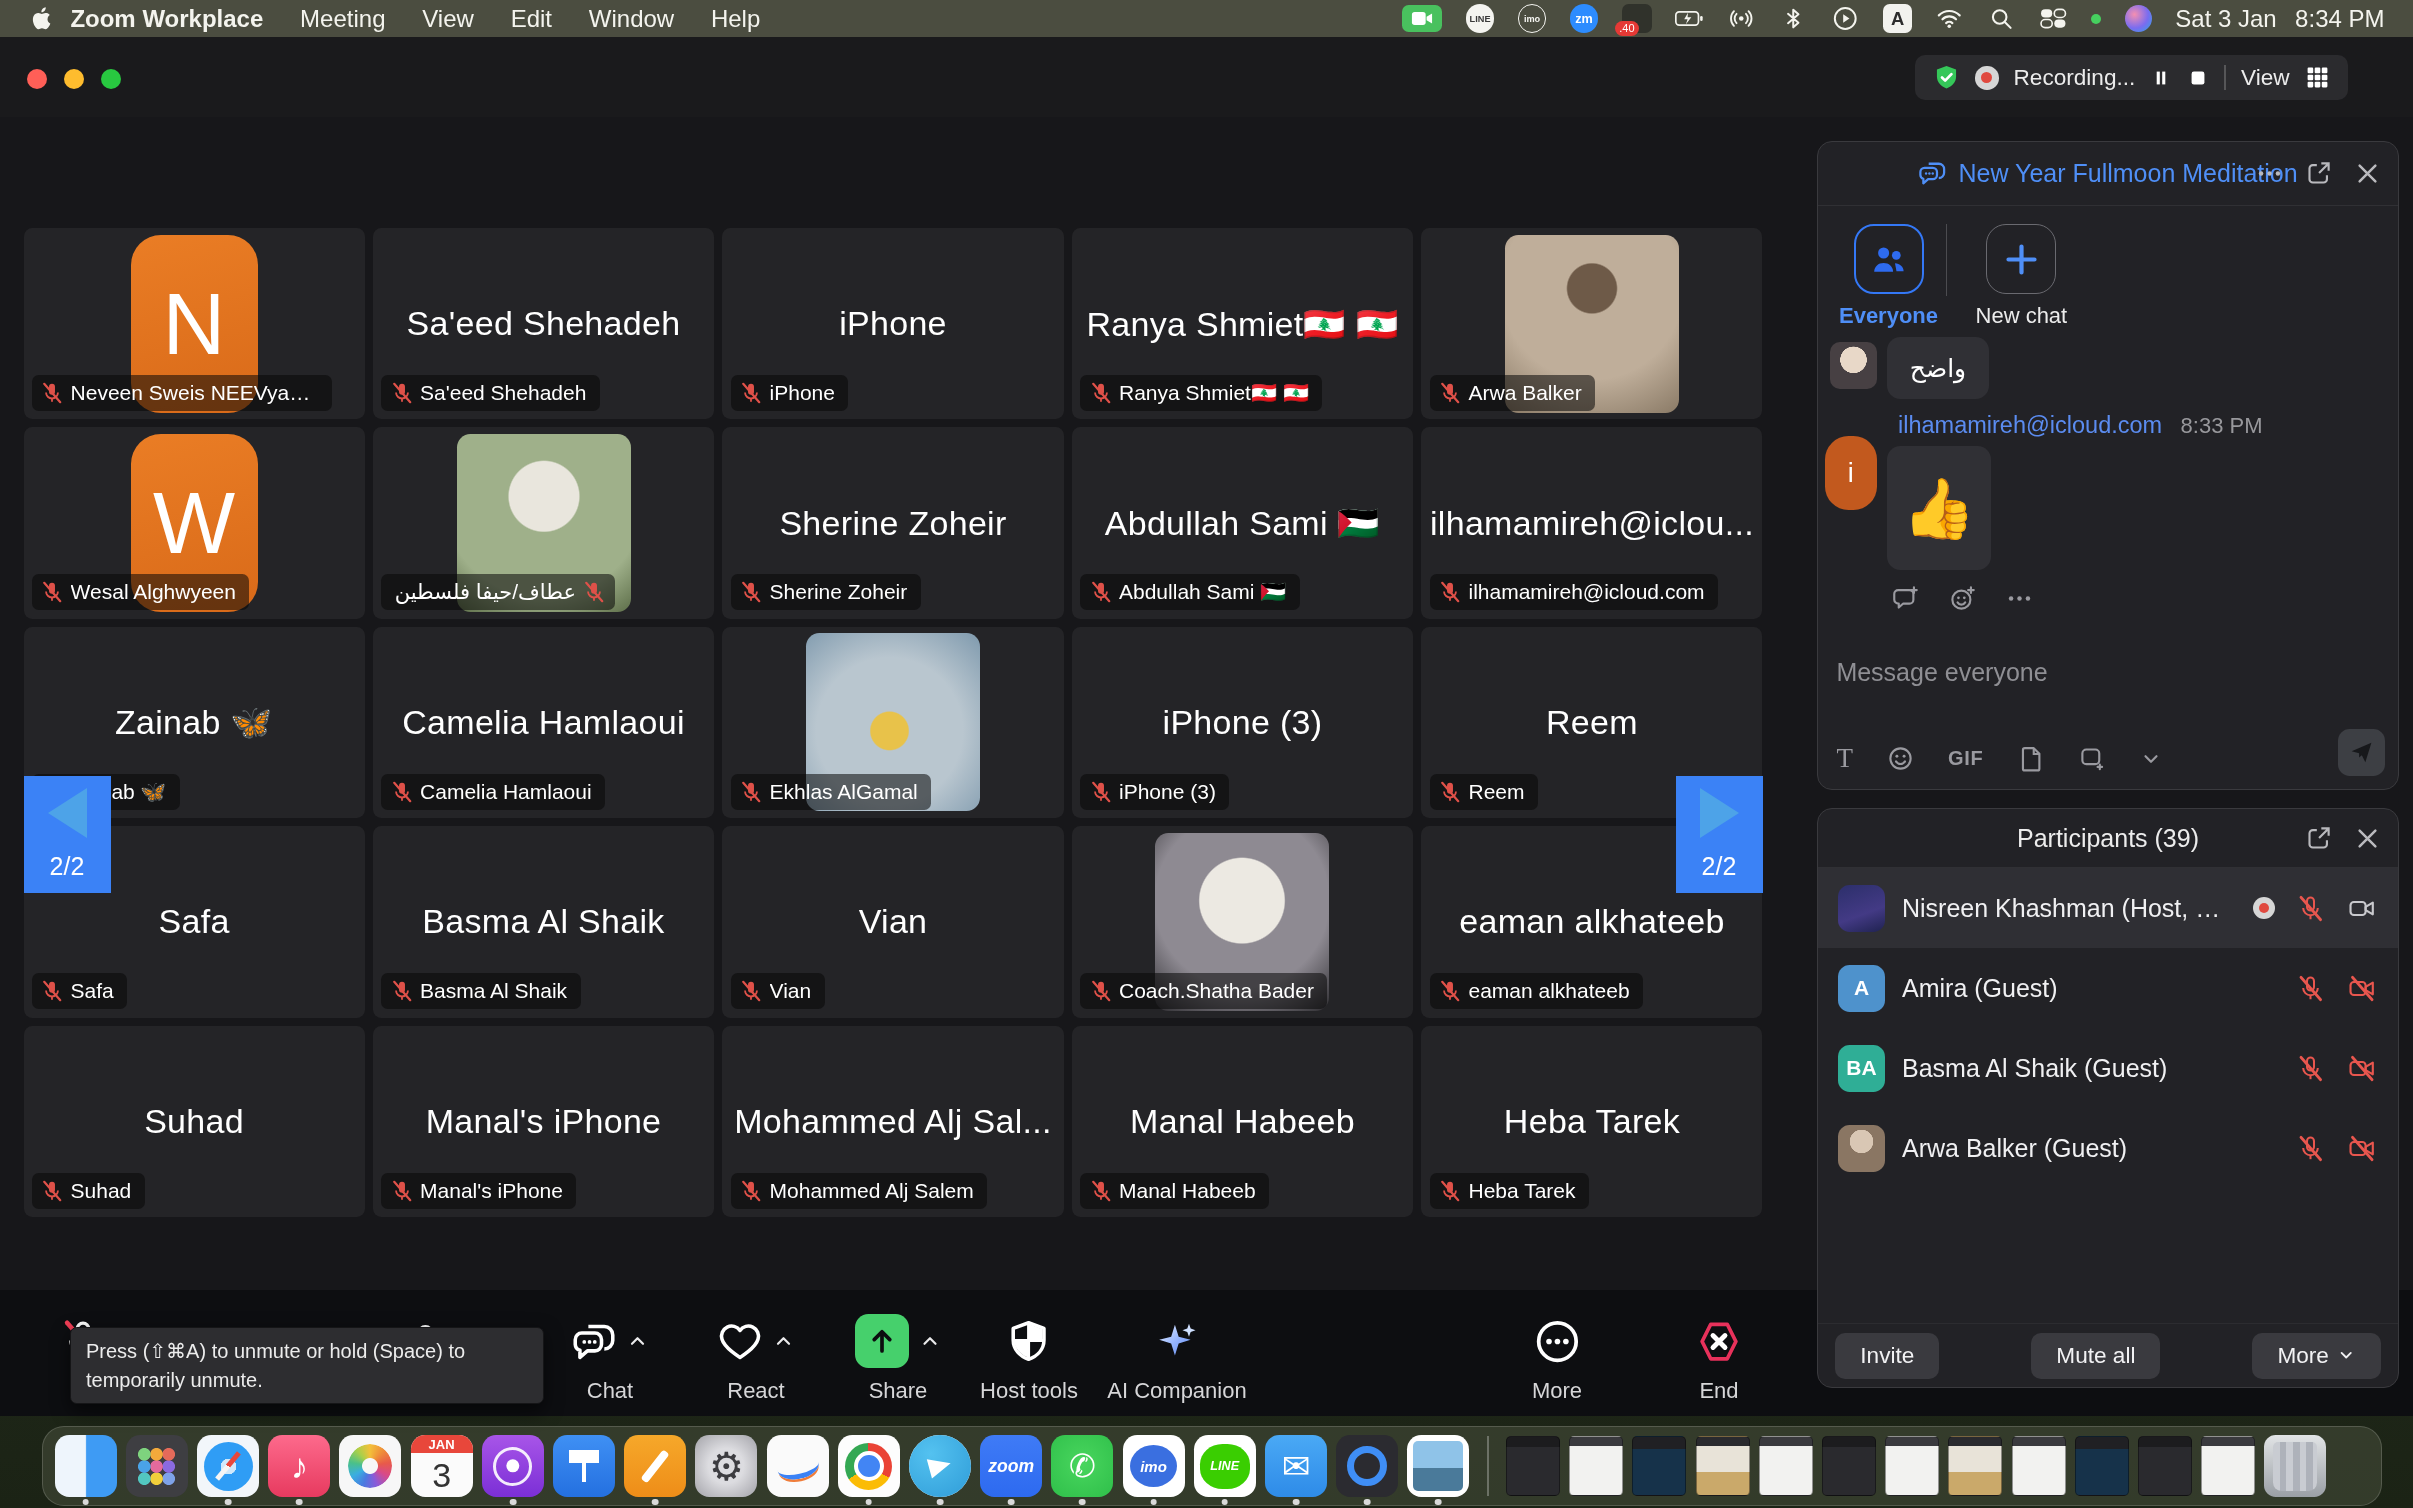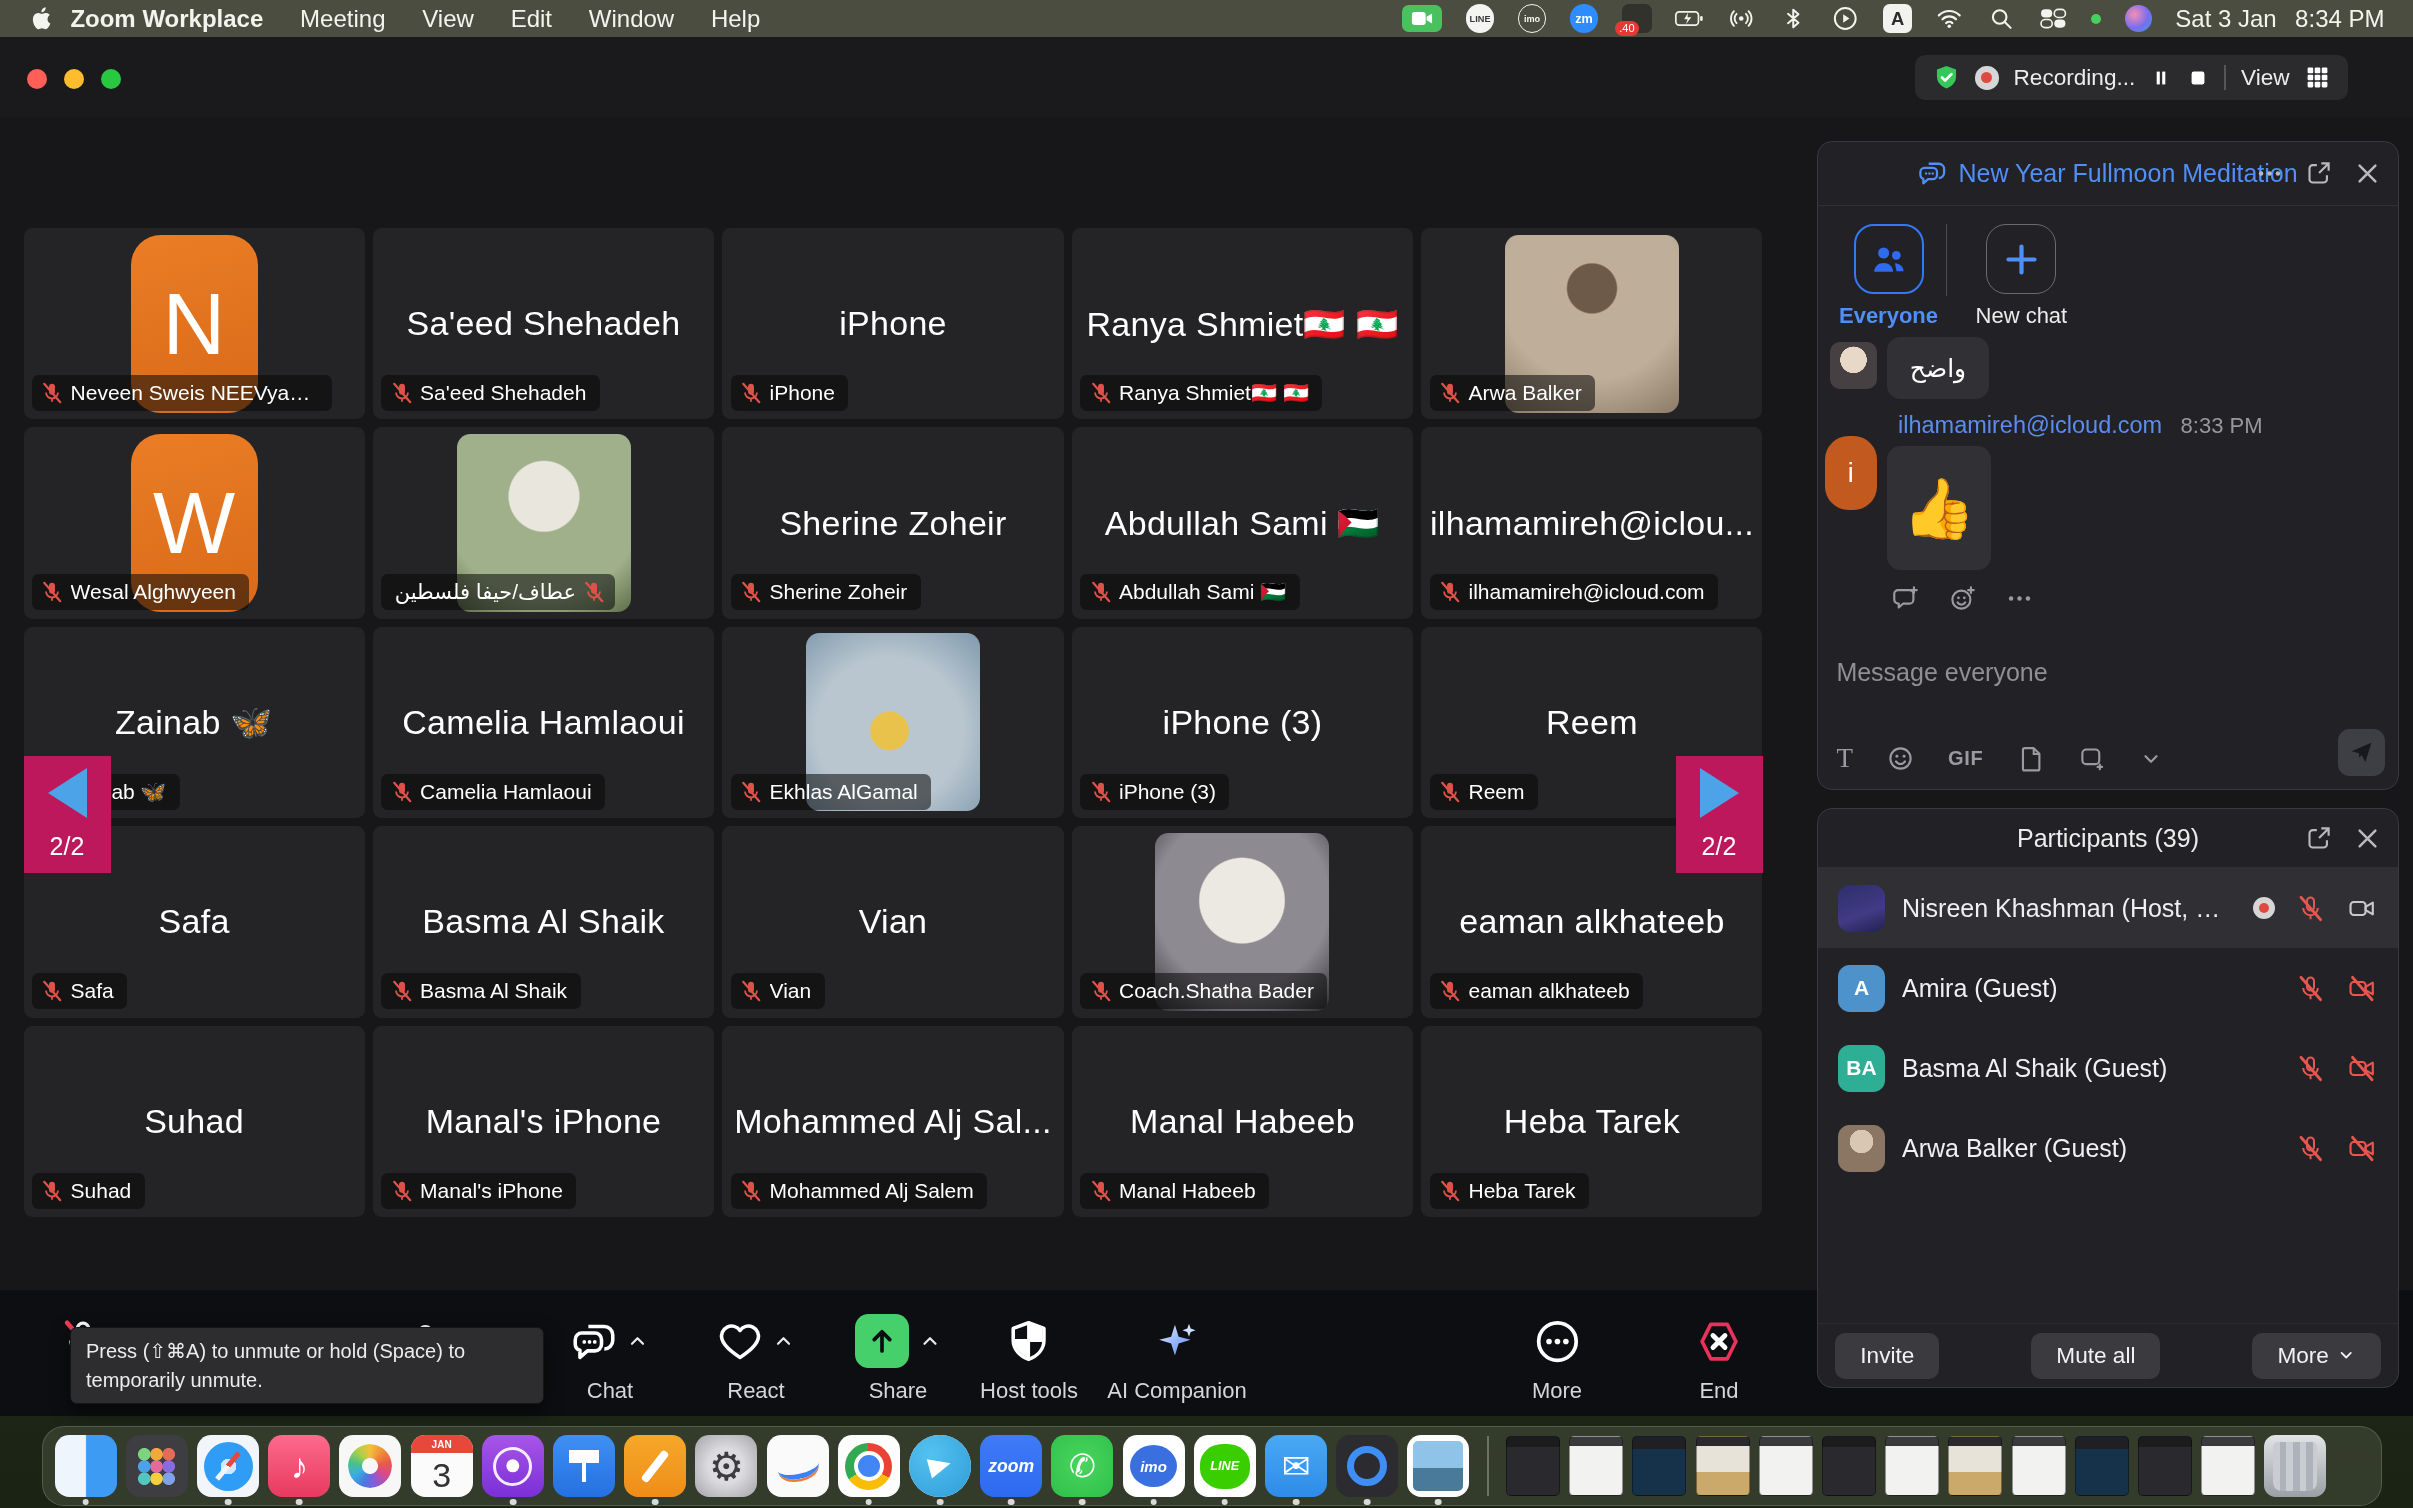--- a/index.html
+++ b/index.html
@@ -45,21 +45,21 @@
   .avL{width:127px;height:178px;border-radius:30px;background:linear-gradient(165deg,#ea7d25,#d96a19);color:#fff;font-size:87px;font-weight:500;display:flex;align-items:center;justify-content:center;}
   .ph{width:174px;height:178px;border-radius:13.4px;}
   .phArwa{background:radial-gradient(circle at 50% 30%,#6e5a48 0 16%,#bfae9a 17% 60%,#8a7a66 100%);}
   .phAtaf{background:radial-gradient(circle at 50% 35%,#e9e6dd 0 24%,#9fb08a 25% 70%,#5d6e49 100%);}
   .phEkh{background:radial-gradient(circle at 48% 55%,#e8c24a 0 14%,#b9c6cf 15% 55%,#7e99ad 100%);}
   .phSha{background:radial-gradient(circle at 50% 38%,#ece9e2 0 30%,#8e8a92 31% 62%,#2e2d31 100%);}
   .lbl{position:absolute;left:8.4px;bottom:8.4px;display:flex;align-items:center;gap:7.5px;background:rgba(8,8,8,.55);border-radius:6.7px;padding:5.9px 13.4px 5.9px 9.2px;font-size:21px;color:#fff;max-width:88%;white-space:nowrap;}
   .lbl svg{width:22px;height:22px;color:#df5149;flex:none;}
   .lbl.rtl{flex-direction:row-reverse;padding:5.9px 9.2px 5.9px 13.4px;}
   .lbl span{overflow:hidden;text-overflow:ellipsis;}
-  .nav{position:absolute;width:87px;height:117px;background:#be185d;display:flex;flex-direction:column;align-items:center;justify-content:center;gap:13.4px;z-index:6;}
+  .nav{position:absolute;width:87px;height:117px;background:#3b82f6;display:flex;flex-direction:column;align-items:center;justify-content:center;gap:13.4px;z-index:6;margin-top:20px;}
   .navL{left:0;top:528px;}
   .navR{left:1652px;top:528px;}
   .triL{width:0;height:0;border-top:25px solid transparent;border-bottom:25px solid transparent;border-right:39px solid #4da3e8;}
   .triR{width:0;height:0;border-top:25px solid transparent;border-bottom:25px solid transparent;border-left:39px solid #4da3e8;}
   .pgnum{color:#fff;font-size:25px;}
 
   
   .titem{position:absolute;bottom:11.7px;display:flex;flex-direction:column;align-items:center;transform:translateX(-50%);gap:10px;color:#fff;}
   .trow{display:flex;align-items:center;gap:10px;height:54px;}
   .tlabel{font-size:22px;color:#d6d6d8;white-space:nowrap;}
@@ -143,21 +143,21 @@
     radial-gradient(circle at 17% 17%,#7ed37e 5.9px,transparent 6.7px),radial-gradient(circle at 50% 17%,#f2a93b 5.9px,transparent 6.7px),radial-gradient(circle at 83% 17%,#e46a5a 5.9px,transparent 6.7px),
     radial-gradient(circle at 17% 50%,#4aa3e8 5.9px,transparent 6.7px),radial-gradient(circle at 50% 50%,#e46a9c 5.9px,transparent 6.7px),radial-gradient(circle at 83% 50%,#8a6ae0 5.9px,transparent 6.7px),
     radial-gradient(circle at 17% 83%,#52c7c0 5.9px,transparent 6.7px),radial-gradient(circle at 50% 83%,#f2cf3b 5.9px,transparent 6.7px),radial-gradient(circle at 83% 83%,#7ea2e8 5.9px,transparent 6.7px);}
   .d-safari{background:#f2f6fa;}
   .d-safari i{width:49px;height:49px;border-radius:50%;background:radial-gradient(circle,#cfe8fb 0 22%,#2f9df5 23% 100%);position:relative;}
   .d-safari i::after{content:"";position:absolute;left:50%;top:50%;width:5px;height:34px;background:linear-gradient(180deg,#e8473b 50%,#f5f5f5 50%);transform:translate(-50%,-50%) rotate(40deg);}
   .d-music{background:linear-gradient(180deg,#fd6a8c,#e73a5f);color:#fff;font-size:35px;}
   .d-photos{background:#f7f7f7;}
   .d-photos i{width:44px;height:44px;border-radius:50%;background:conic-gradient(#f3c03a,#ef8e3a,#e85a4a,#d84a8a,#8a5ad8,#4a7ae0,#3aaee0,#4ac08a,#a8d04a,#f3c03a);-webkit-mask:radial-gradient(circle,transparent 0 7.5px,#000 8.4px);mask:radial-gradient(circle,transparent 0 7.5px,#000 8.4px);}
   .d-cal{background:#fbfbfb;flex-direction:column;overflow:hidden;border-radius:14.2px;}
-  .d-cal b{width:100%;height:18.4px;background:#e8473b;color:#fff;font-size:10px;display:flex;align-items:center;justify-content:center;font-weight:bold;}
+  .d-cal b{width:100%;height:18.4px;background:#e8473b;color:#fff;font-size:13px;display:flex;align-items:center;justify-content:center;font-weight:bold;}
   .d-cal span{flex:1;display:flex;align-items:center;justify-content:center;color:#333;font-size:34px;font-weight:300;width:100%;}
   .d-pod{background:linear-gradient(180deg,#a855e8,#7b2fd6);}
   .d-pod i{width:39px;height:39px;border-radius:50%;border:3.4px solid rgba(255,255,255,.9);position:relative;}
   .d-pod i::after{content:"";position:absolute;left:50%;top:50%;transform:translate(-50%,-50%);width:13.4px;height:13.4px;border-radius:50%;background:#fff;}
   .d-key{background:linear-gradient(180deg,#3f90f4,#2470e0);}
   .d-key i{width:30px;height:32px;background:linear-gradient(180deg,#fff 0 42%,transparent 42%),linear-gradient(90deg,transparent 0 44%,#fff 44% 56%,transparent 56%);}
   .d-pages{background:linear-gradient(180deg,#f6a82a,#ee8d18);}
   .d-pages i{width:8.4px;height:37px;background:#fff;border-radius:3.4px;transform:rotate(38deg);}
   .d-set{background:radial-gradient(circle,#dcdce0 0 40%,#a2a2a8 100%);color:#3c3c40;font-size:39px;}
   .d-free{background:#fafafa;}

